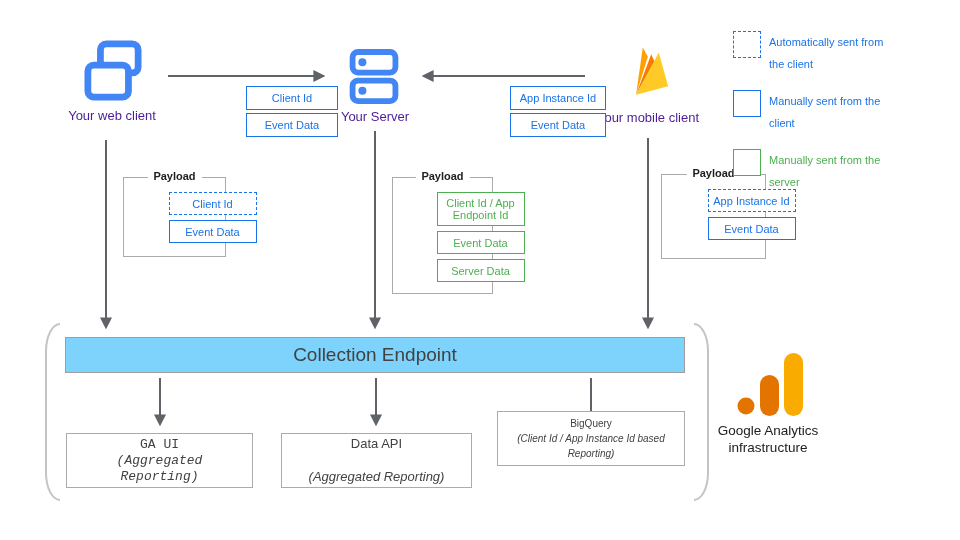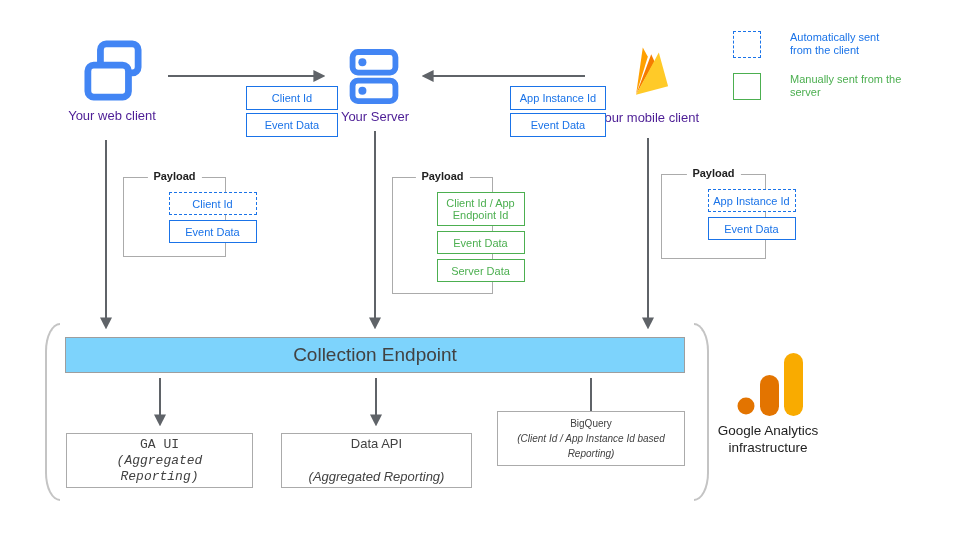--- a/index.html
+++ b/index.html
@@ -31,21 +31,21 @@
     position:absolute;top:-8px;left:50%;transform:translateX(-50%);
     background:#fff;padding:0 6px;font-size:11px;font-weight:700;color:#212121;white-space:nowrap;
   }
   .payload .pbox{width:88px;min-height:23px;}
 
   
   .legend-row{display:flex;align-items:flex-start;margin-bottom:15px;}
   .swatch{box-sizing:border-box;width:28px;height:27px;background:#fff;border:1.5px solid #1A73E8;flex-shrink:0;}
   .swatch.dashed{border-style:dashed;}
   .swatch.green{border-color:#4CAF50;}
-  .legend-text{margin-left:29px;font-size:11px;font-weight:500;line-height:13px;color:#1A73E8;width:125px;}
+  .legend-text{margin-left:8px;font-size:11px;font-weight:500;line-height:22px;color:#1A73E8;width:125px;}
   .legend-text.green{color:#4CAF50;}
 
   
   .endpoint{
     box-sizing:border-box;border:1px solid #9E9E9E;background:#7dd3fc;
     display:flex;align-items:center;justify-content:center;
     font-size:19px;color:#424242;
   }
   .outbox{
     box-sizing:border-box;border:1px solid #ABABAB;background:#fff;
@@ -124,20 +124,24 @@
     <div class="pbox dashed">App Instance Id</div>
     <div class="pbox">Event Data</div>
   </div>
 
   <div class="abs" style="left:733px;top:31px;width:170px;">
     <div class="legend-row">
       <div class="swatch dashed"></div>
       <div class="legend-text">Automatically sent from the client</div>
     </div>
     <div class="legend-row">
+      <div class="swatch"></div>
+      <div class="legend-text">Manually sent from the client</div>
+    </div>
+    <div class="legend-row">
       <div class="swatch green"></div>
       <div class="legend-text green">Manually sent from the server</div>
     </div>
   </div>
 
   <div class="abs bracket left" style="left:45px;top:323px;width:15px;height:178px;"></div>
   <div class="abs bracket right" style="left:694px;top:323px;width:15px;height:178px;"></div>
 
   <div class="abs endpoint" style="left:65px;top:337px;width:620px;height:36px;">Collection Endpoint</div>
 

